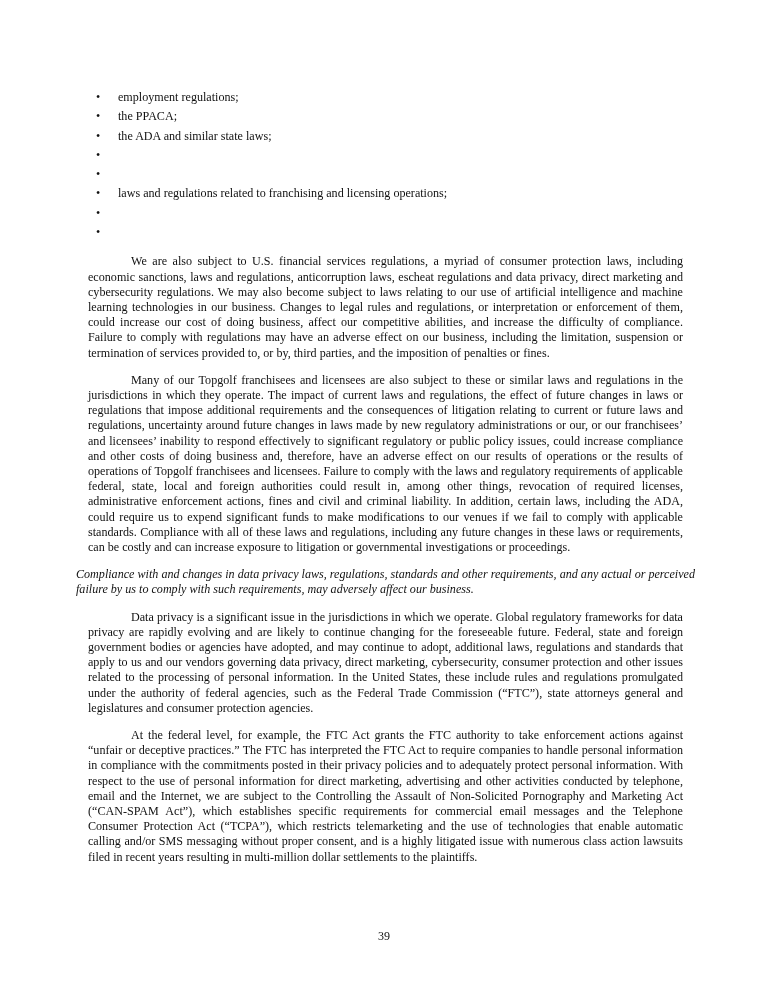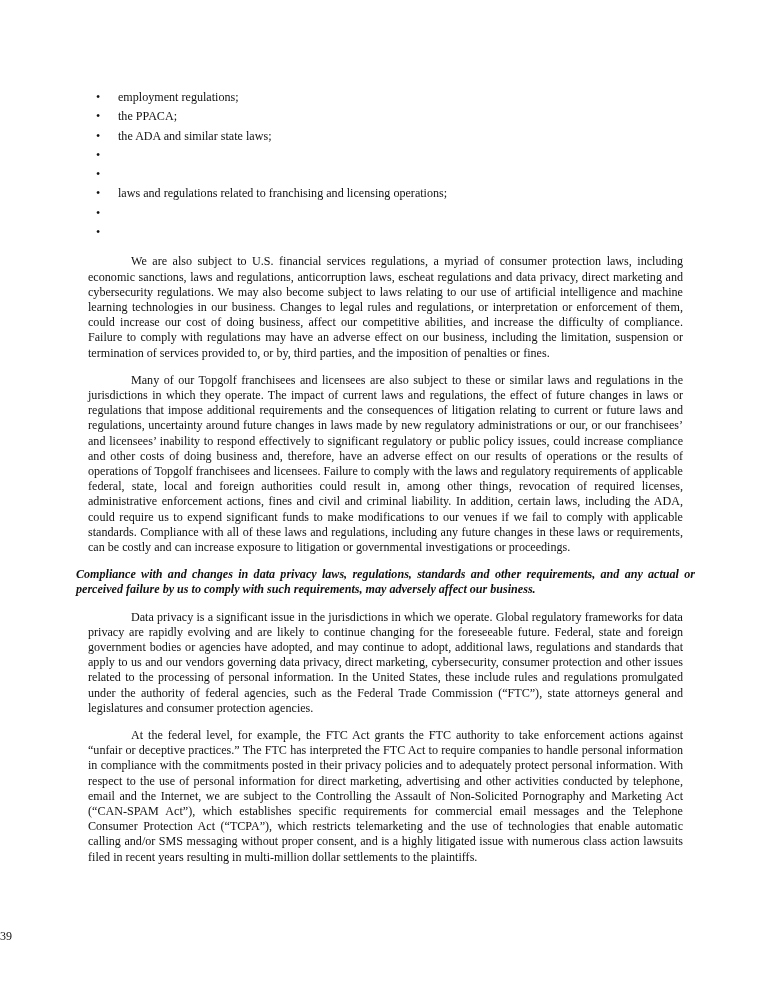--- a/index.html
+++ b/index.html
@@ -42,30 +42,31 @@
     }
     p.body {
       margin: 12px;
       text-align: justify;
       text-indent: 43px;
     }
     .gap-after-list { margin-top: 14px; }
     .gap { margin-top: 5px; }
     p.heading {
       margin: 0;
-      font-weight: bold;
+      font-weight: normal;
       font-style: italic;
       text-align: justify;
       margin-top: 5px;
     }
     .page-number {
       position: absolute;
       top: 929px;
       left: 0;
       width: 768px;
+      text-align: center;
       font-size: 12px;
     }
   </style>
 </head>
 <body>
 
 <div class="page">
   <ul class="bullets">
     <li><span class="bullet">•</span><span>employment regulations;</span></li>
     <li><span class="bullet">•</span><span>the PPACA;</span></li>

